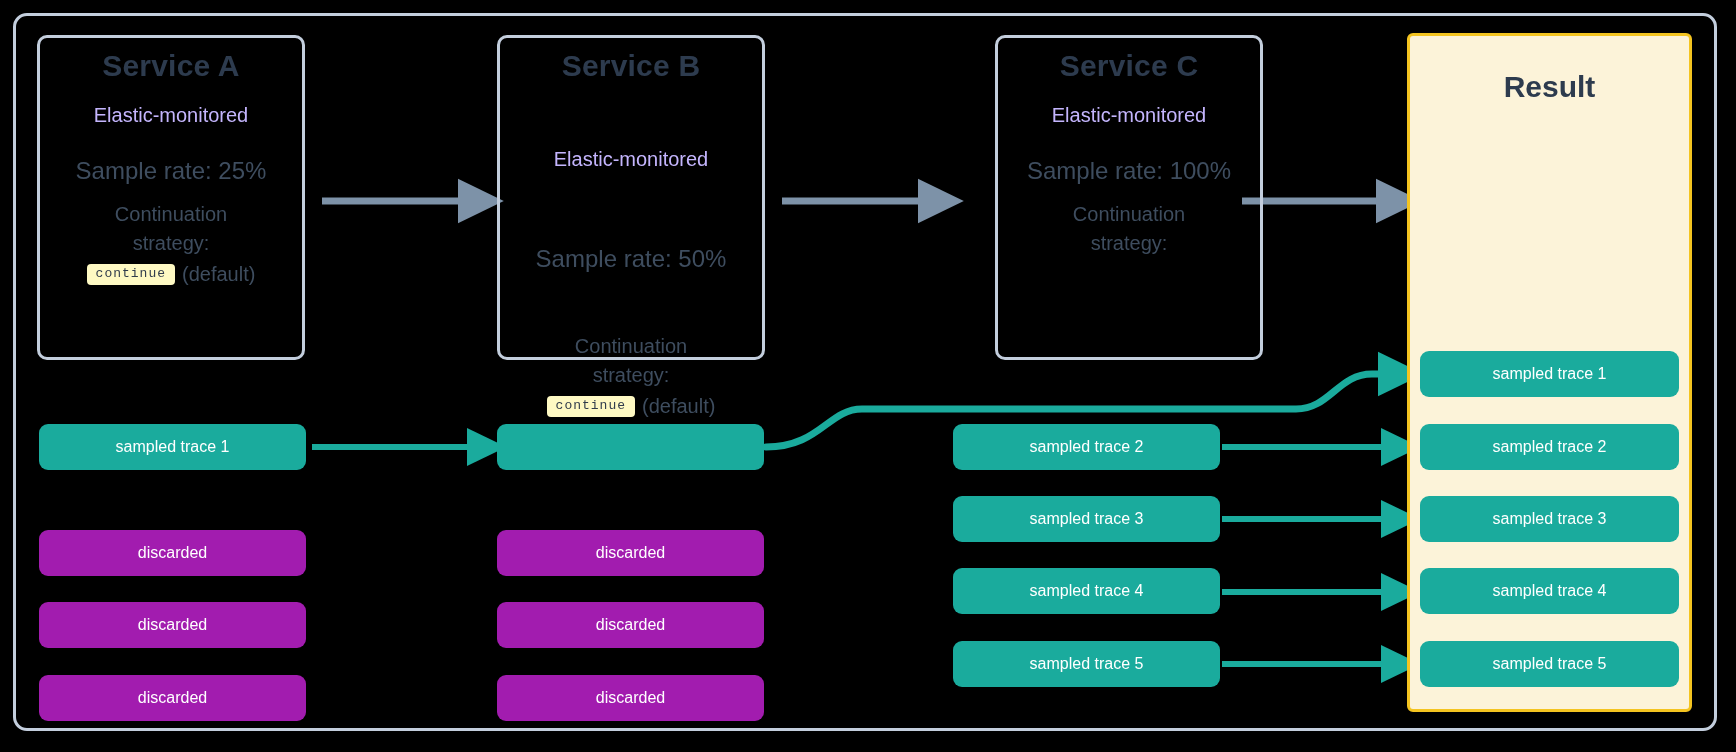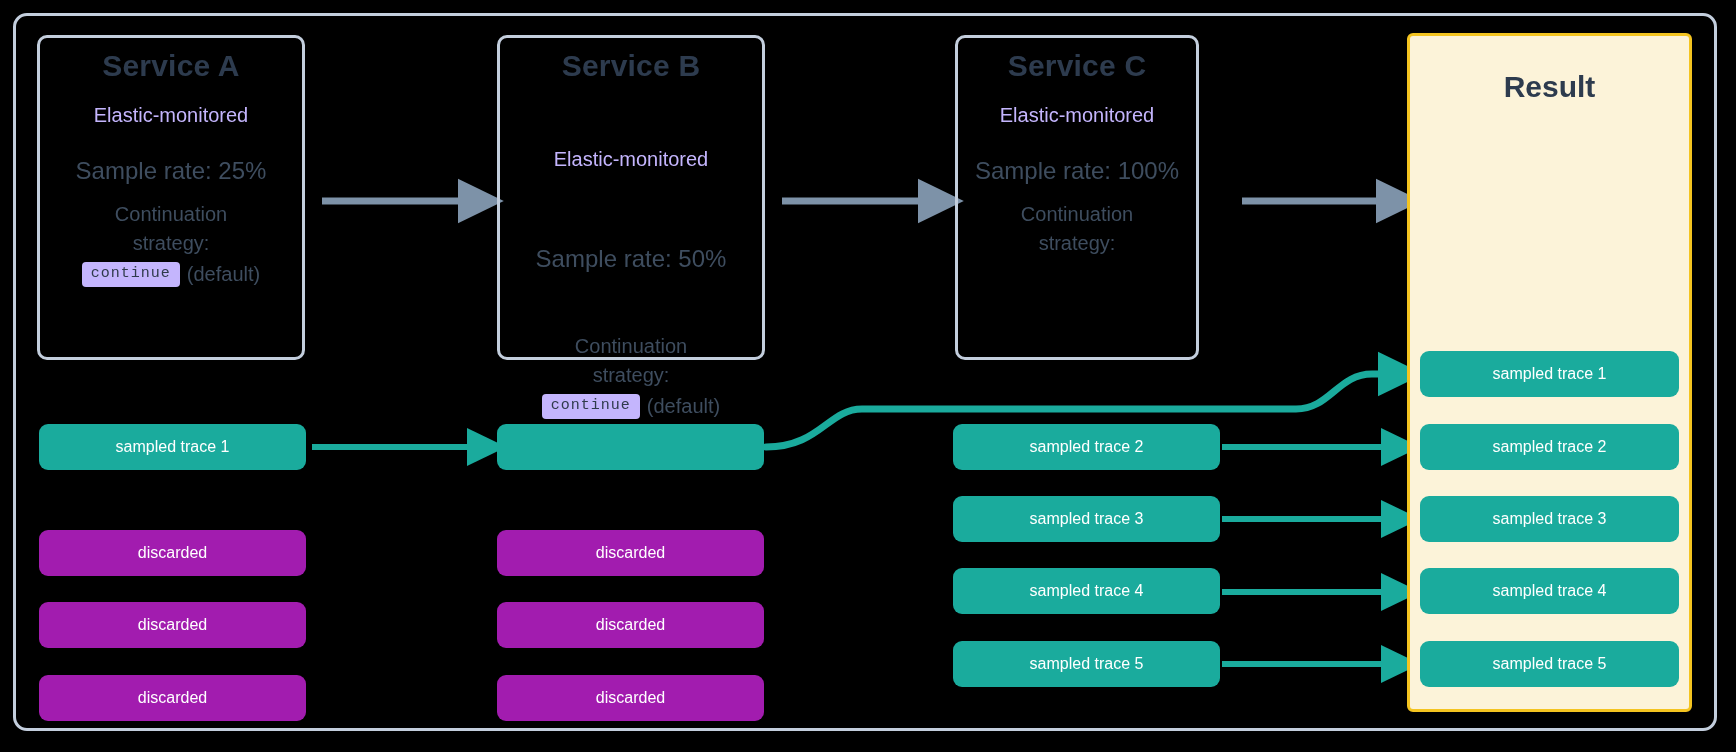--- a/index.html
+++ b/index.html
@@ -41,21 +41,21 @@
     font-size:20px;color:#3e4d5f;line-height:1.45;text-align:center;
     width:100%;
   }
   .strategy-line{display:block;}
   .chip-row{
     display:flex;align-items:center;justify-content:center;gap:7px;
     margin-top:2px;
   }
   .code-chip{
     font-family:"Liberation Mono","DejaVu Sans Mono",monospace;
-    font-size:15px;color:#2f3b4b;background:#c4b5fd;
+    font-size:13px;color:#2f3b4b;background:#fef9c3;
     border-radius:4px;padding:3px 9px 4px 9px;line-height:1.15;
     letter-spacing:1px;
   }
   .chip-note{font-size:20px;color:#3e4d5f;}
 
   
   .result-box{
     position:absolute;box-sizing:border-box;
     border:3px solid #f4c420;border-radius:6px;
     background:#fcf3d9;
@@ -138,21 +138,21 @@
     <div class="svc-strategy">
       <span class="strategy-line">Continuation</span>
       <span class="strategy-line">strategy:</span>
       <span class="chip-row">
         <span class="code-chip">continue</span>
         <span class="chip-note">(default)</span>
       </span>
     </div>
   </div>
 
-  <div class="svc-box" style="left:955px;top:35px;width:244px;height:325px;">
+  <div class="svc-box" style="left:995px;top:35px;width:268px;height:325px;">
     <div class="svc-title">Service C</div>
     <div class="svc-sub">Elastic-monitored</div>
     <div class="svc-rate">Sample rate: 100%</div>
     <div class="svc-strategy">
       <span class="strategy-line">Continuation</span>
       <span class="strategy-line">strategy:</span>
     </div>
   </div>
 
   <div class="result-box" style="left:1407px;top:33px;width:285px;height:679px;">

